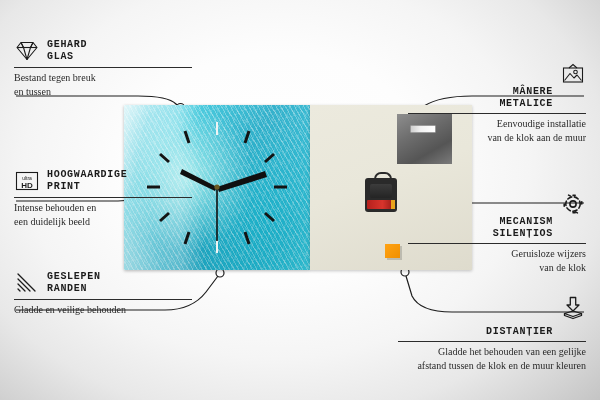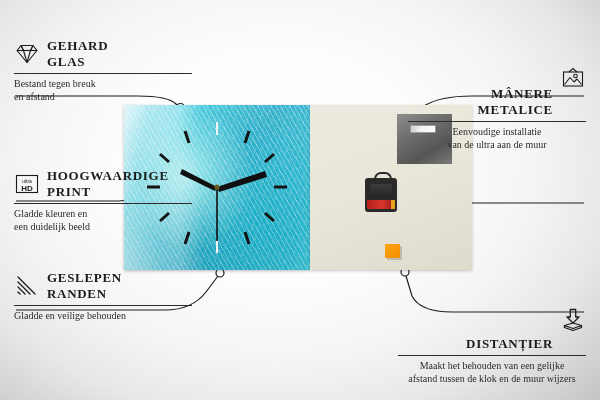--- a/index.html
+++ b/index.html
@@ -151,54 +151,54 @@
     width: 178px;
   }
   .feature .head {
     display: flex;
     align-items: center;
     gap: 7px;
   }
   .feature.left .head { justify-content: flex-start; }
   .feature.right .head { justify-content: flex-end; }
   .feature .titles {
-    font-family: Liberation Serif, serif;
-    font-size: 13px;
+    font-family: Liberation Mono, monospace;
+    font-size: 10px;
     font-weight: bold;
     letter-spacing: 0.7px;
     color: #1b1b1b;
     line-height: 1.22;
     text-transform: uppercase;
   }
   .feature.right .titles { text-align: right; margin-top: 48px; }
   .feature .rule {
     height: 1px;
     background: #2c2c2c;
     margin: 3px 0 3px 0;
   }
   .feature .desc {
     font-family: "Liberation Serif", serif;
     font-size: 10px;
     color: #2a2a2a;
     line-height: 1.35;
   }
-  .feature.right .desc { text-align: center; }
+  .feature.right .desc { text-align: right; }
   .icon {
     flex: 0 0 auto;
     width: 26px;
     height: 26px;
     display: block;
   }
 
   .f-glas        { left: 14px;  top: 38px; }
   .f-print       { left: 14px;  top: 168px; }
   .f-randen      { left: 14px;  top: 270px; }
   .f-manere      { left: 408px; top: 38px;  }
   .f-mecanism    { left: 408px; top: 168px; }
-  .f-distantier  { left: 398px; top: 288px; width: 188px; }
+  .f-distantier  { left: 398px; top: 278px; width: 188px; }
 </style>
 </head>
 <body>
 
 <div id="infographic">
 
   <svg id="connectors" viewBox="0 0 600 400" xmlns="http://www.w3.org/2000/svg">
     <g fill="none" stroke="#1d1d1d" stroke-width="1.2">
 
       <path d="M16,96 L138,96 Q168,96 176,104 L178,106"></path>
@@ -272,39 +272,39 @@
         </g>
       </svg>
       <div class="titles">
         <div>GEHARD</div>
         <div>GLAS</div>
       </div>
     </div>
     <div class="rule"></div>
     <div class="desc">
       <div>Bestand tegen breuk</div>
-      <div>en afstand</div>
+      <div>en tussen</div>
     </div>
   </div>
 
   <div class="feature left f-print">
     <div class="head">
       <svg class="icon" viewBox="0 0 26 26">
         <rect x="2.5" y="4.5" width="21" height="17" fill="none" stroke="#1b1b1b" stroke-width="1.1"></rect>
         <text x="13" y="12" font-family="Liberation Sans, sans-serif" font-size="5" text-anchor="middle" fill="#1b1b1b">ultra</text>
         <text x="13" y="19.5" font-family="Liberation Sans, sans-serif" font-size="8" font-weight="bold" text-anchor="middle" fill="#1b1b1b">HD</text>
       </svg>
       <div class="titles">
         <div>HOOGWAARDIGE</div>
         <div>PRINT</div>
       </div>
     </div>
     <div class="rule"></div>
     <div class="desc">
-      <div>Gladde kleuren en</div>
+      <div>Intense behouden en</div>
       <div>een duidelijk beeld</div>
     </div>
   </div>
 
   <div class="feature left f-randen">
     <div class="head">
       <svg class="icon" viewBox="0 0 26 26">
         <g stroke="#1b1b1b" stroke-width="1.3" stroke-linecap="round">
           <line x1="4" y1="4" x2="21" y2="21"></line>
           <line x1="4" y1="9" x2="16" y2="21"></line>
@@ -335,38 +335,60 @@
           <path d="M9,7 L13,3.5 L17,7"></path>
           <rect x="3.5" y="7" width="19" height="14"></rect>
           <path d="M4.5,19.5 L10,12.5 L14,17 L17,14 L21.5,19.5" stroke-linejoin="round"></path>
           <circle cx="15.5" cy="11" r="1.8"></circle>
         </g>
       </svg>
     </div>
     <div class="rule"></div>
     <div class="desc">
       <div>Eenvoudige installatie</div>
-      <div>van de ultra aan de muur</div>
-    </div>
-  </div>
-
+      <div>van de klok aan de muur</div>
+    </div>
+  </div>
+
+  <div class="feature right f-mecanism">
+    <div class="head">
+      <div class="titles">
+        <div>MECANISM</div>
+        <div>SILENȚIOS</div>
+      </div>
+      <svg class="icon" viewBox="0 0 26 26">
+        <g fill="none" stroke="#1b1b1b" stroke-width="1.6" stroke-linecap="round" stroke-linejoin="round">
+          <path d="M13,4.2 L15.2,4.2 M13,21.8 L15.2,21.8"></path>
+          <path d="M10.6,5.1 L8.6,4.1 M17.4,21.9 L15.4,20.9"></path>
+          <path d="M4.2,13 L4.2,15.2 M21.8,13 L21.8,10.8"></path>
+          <circle cx="13" cy="13" r="7.2" stroke-dasharray="4.4 2.6"></circle>
+          <circle cx="13" cy="13" r="3.1"></circle>
+        </g>
+      </svg>
+    </div>
+    <div class="rule"></div>
+    <div class="desc">
+      <div>Geruisloze wijzers</div>
+      <div>van de klok</div>
+    </div>
+  </div>
 
   <div class="feature right f-distantier">
     <div class="head">
       <div class="titles">
         <div>DISTANȚIER</div>
       </div>
       <svg class="icon" viewBox="0 0 26 26">
         <g fill="none" stroke="#1b1b1b" stroke-width="1.3" stroke-linejoin="round">
           <path d="M10.3,2.5 L15.7,2.5 L15.7,10 L19,10 L13,16 L7,10 L10.3,10 Z"></path>
           <path d="M13,16 L21.5,18.5 L13,21.5 L4.5,18.5 Z"></path>
           <path d="M4.5,18.5 L4.5,20.5 L13,23.5 L21.5,20.5 L21.5,18.5"></path>
         </g>
       </svg>
     </div>
     <div class="rule"></div>
     <div class="desc">
-      <div>Maakt het behouden van een gelijke</div>
-      <div>afstand tussen de klok en de muur wijzers</div>
+      <div>Gladde het behouden van een gelijke</div>
+      <div>afstand tussen de klok en de muur kleuren</div>
     </div>
   </div>
 
 </div>
 
 </body></html>

